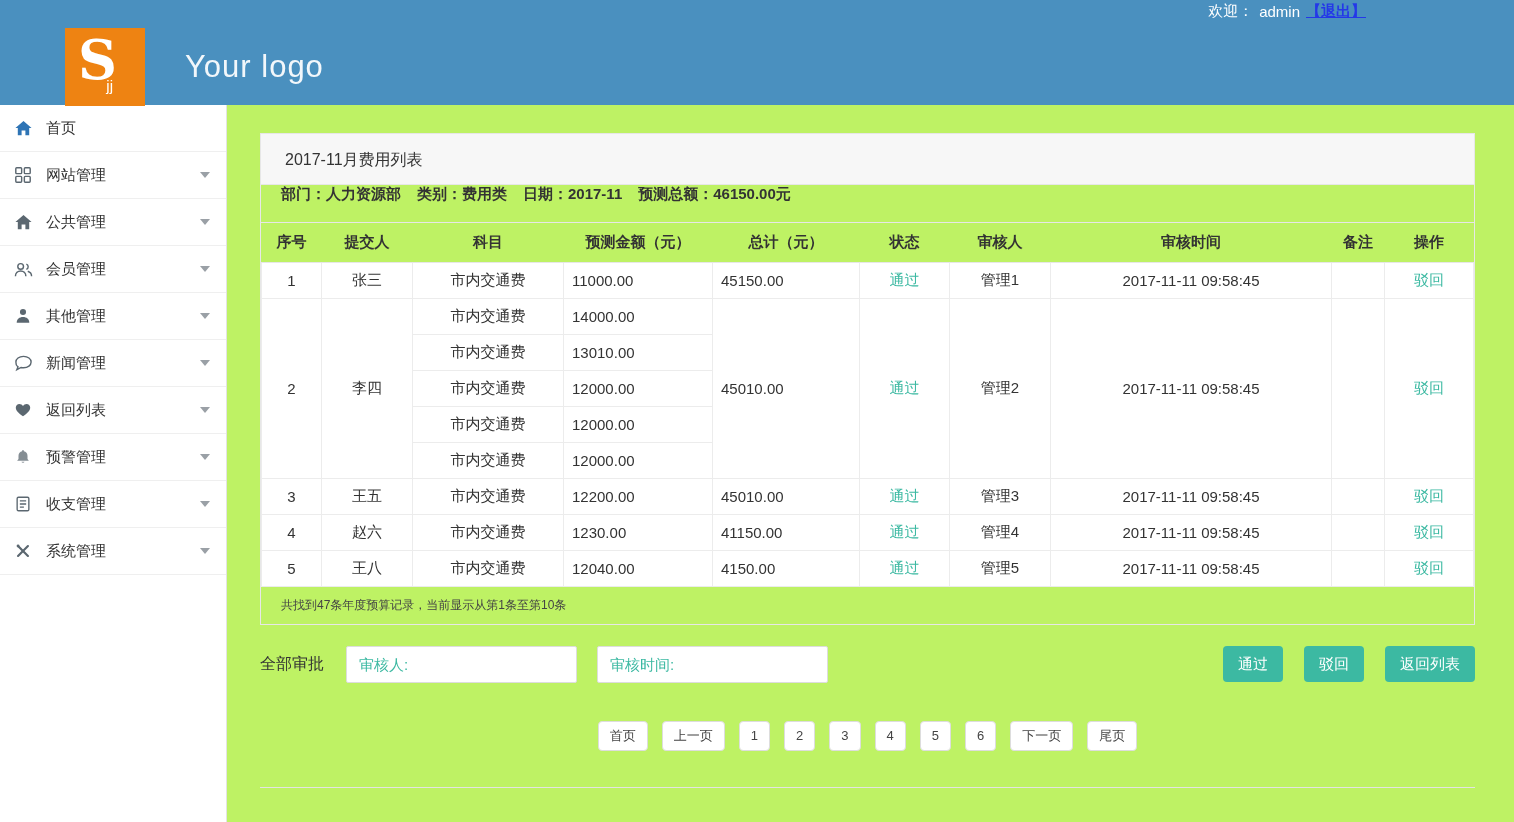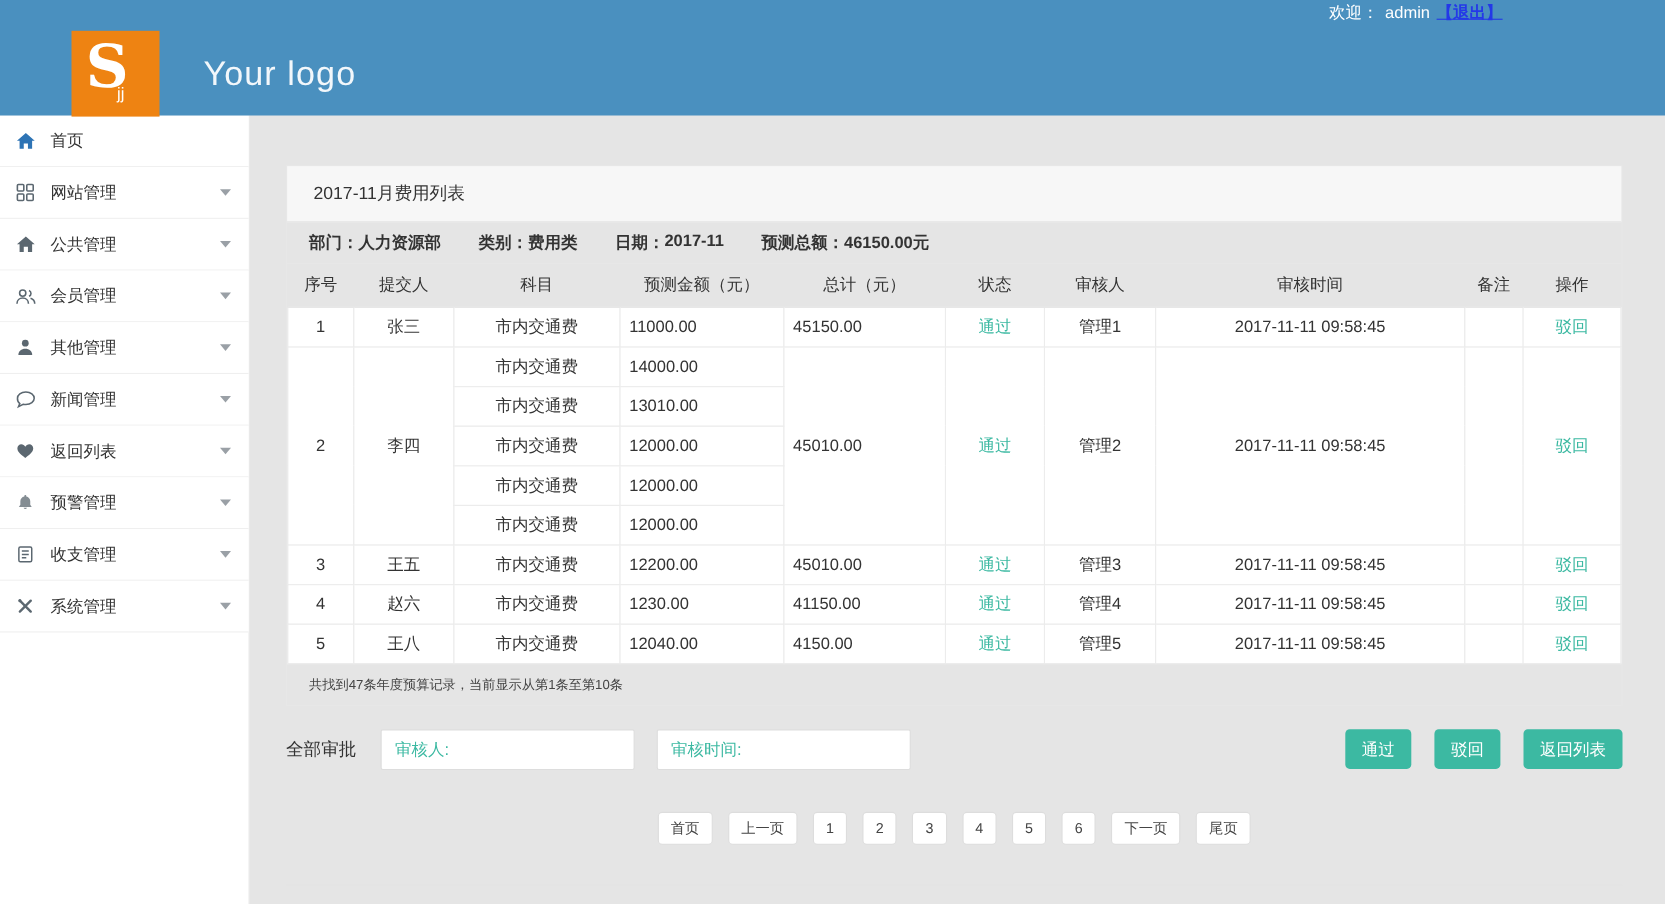--- a/index.html
+++ b/index.html
@@ -1,48 +1,48 @@
 <!DOCTYPE html>
 <html style="--blue: #4a90bf; --teal: #3cb9a2; --orange: #ee8312; --link: #2438e8;"><head>
 <meta charset="utf-8">
 <style>
   :root{
     --blue:#4a90bf; --teal:#3cb9a2; --orange:#ee8312; --link:#2438e8;
   }
   *{box-sizing:border-box;}
   body{margin:0;font-family:"Liberation Sans","DejaVu Sans",sans-serif;background:#fff;color:#333;}
-  .app{width:1514px;height:822px;position:relative;overflow:hidden;background:#e5e5e5;}
+  .app{width:1514px;height:822px;position:relative;overflow:hidden;background:#bef264;}
 
   
   .topbar{height:105px;background:var(--blue);position:relative;}
   .welcome{position:absolute;top:2px;right:148px;color:#fff;font-size:15px;display:flex;align-items:center;gap:6px;}
   .welcome .logout{color:var(--link);text-decoration:underline;cursor:pointer;font-weight:bold;}
   .logo-box{position:absolute;left:65px;top:28px;width:80px;height:78px;background:var(--orange);}
   .logo-s{position:absolute;left:13px;top:0px;font-size:54px;font-weight:bold;color:#fff;font-family:"DejaVu Serif","Liberation Serif",serif;}
   .logo-jj{position:absolute;right:32px;bottom:12px;font-size:15px;color:#fff;}
   .logo-text{position:absolute;left:185px;top:49px;font-size:31px;color:rgba(255,255,255,.93);letter-spacing:1px;}
 
   
   .layout{display:flex;height:717px;}
   .sidebar{width:230px;border-right:1px solid #e3e3e3;background:#fff;}
   .side-item{height:47px;display:flex;align-items:center;padding:0 16px 0 14px;border-bottom:1px solid #efefef;cursor:pointer;font-size:15px;color:#333;background:#fff;}
   .side-item .icon{width:32px;display:flex;align-items:center;color:#5b6770;}
   .side-item.first .icon{color:#2e74b5;}
   .side-item .label{flex:1;}
   .caret{width:0;height:0;border-left:5px solid transparent;border-right:5px solid transparent;border-top:6px solid #9aa0a6;}
 
-  .main{flex:1;padding:28px 39px 0 33px;position:relative;margin-top:17px;}
+  .main{flex:1;padding:28px 39px 0 33px;position:relative;}
 
   
   .panel{border:1px solid #e7e7e7;}
   .panel-title{height:51px;line-height:51px;padding-left:24px;font-size:16px;background:#f7f7f7;border-bottom:1px solid #e7e7e7;color:#333;}
-  .info-row{height:38px;display:flex;align-items:center;gap:34px;padding-left:20px;font-weight:bold;font-size:15px;border-bottom:1px solid #e7e7e7;}
+  .info-row{height:38px;display:flex;align-items:flex-start;gap:16px;padding-left:20px;font-weight:bold;font-size:15px;border-bottom:1px solid #e7e7e7;}
   .info-item{display:flex;}
   table.expense-table{width:100%;border-collapse:collapse;table-layout:fixed;font-size:15px;}
-  .expense-table th{height:39px;font-weight:normal;border-bottom:1px solid #e7e7e7;text-align:center;padding:0 6px;}
+  .expense-table th{height:39px;font-weight:bold;border-bottom:1px solid #e7e7e7;text-align:center;padding:0 6px;}
   .expense-table td{height:36px;border:1px solid #ececec;padding:0 8px;background:#fff;}
   td.al-c{text-align:center;}
   td.al-r{text-align:left;padding-right:16px;}
   .teal-link{color:var(--teal);cursor:pointer;text-decoration:none;}
   .table-note{height:37px;display:flex;align-items:center;padding-left:20px;font-size:12px;color:#444;}
 
   
   .approval-row{margin-top:21px;display:flex;align-items:center;}
   .approval-label{font-size:16px;margin-right:22px;}
   .approval-input{width:231px;height:37px;border:1px solid #ddd;border-radius:2px;padding:0 12px;font-size:15px;margin-right:20px;outline:none;color:#333;}

